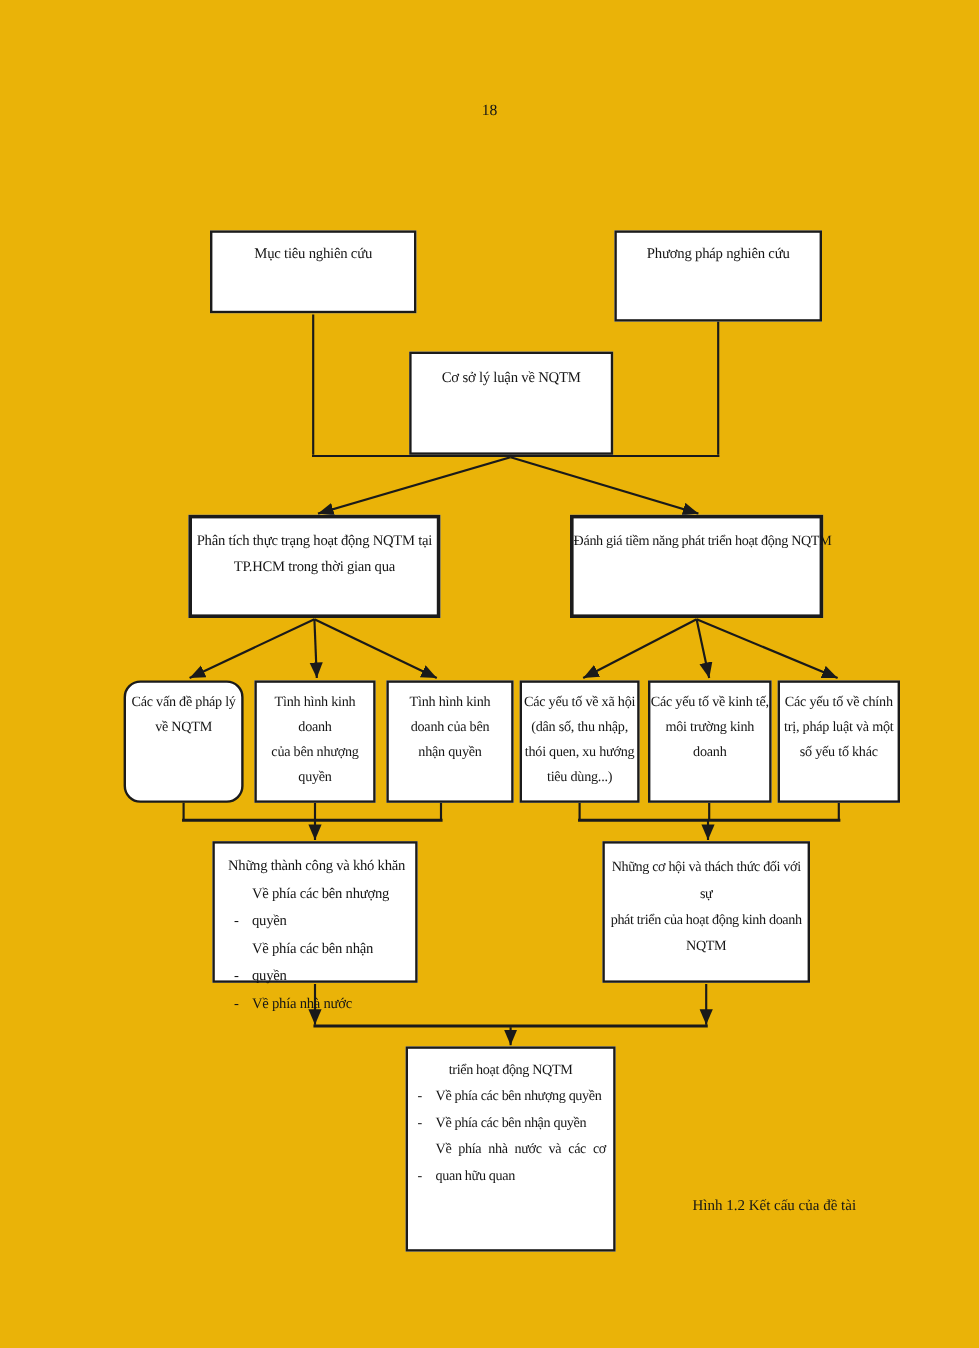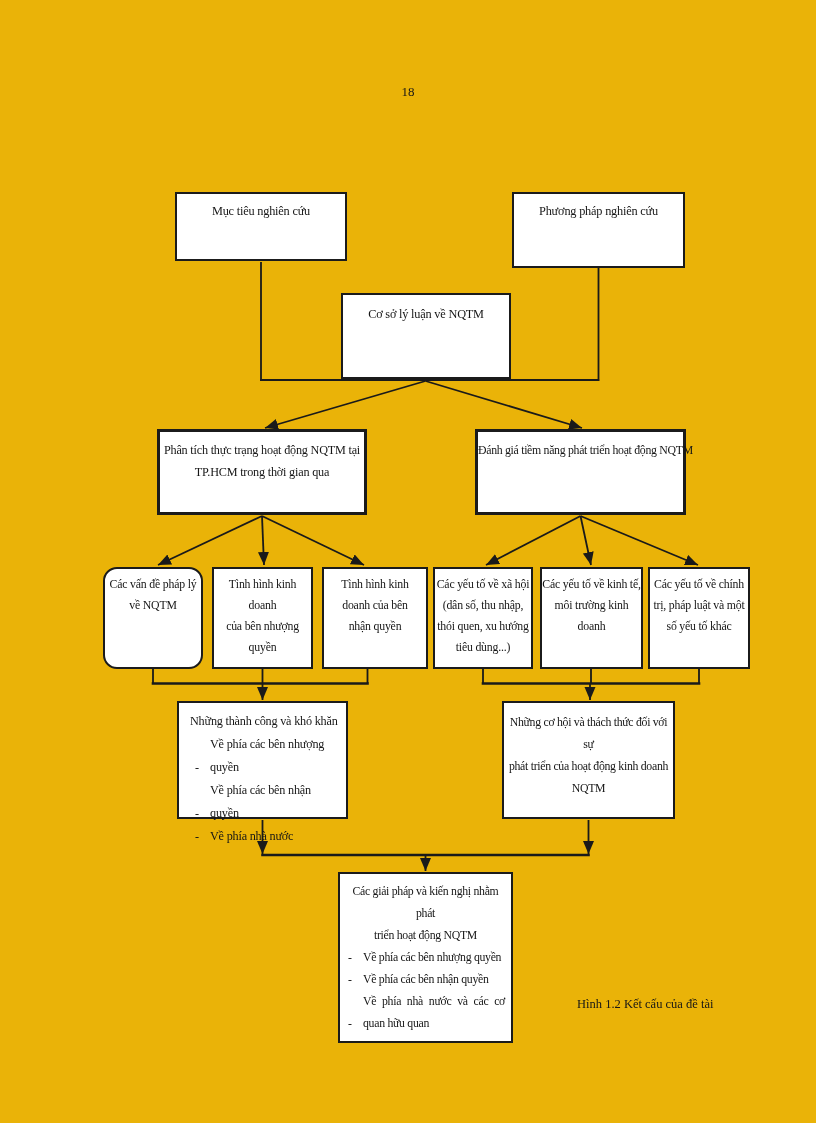--- a/index.html
+++ b/index.html
@@ -172,21 +172,20 @@
     </div>
   </div>
 
   <div class="box" id="b-cohoi">
     <div>Những cơ hội và thách thức đối với sự</div>
     <div>phát triển của hoạt động kinh doanh</div>
     <div>NQTM</div>
   </div>
 
   <div class="box" id="b-giaiphap">
-    <div>Các giải pháp và kiến nghị nhằm phát</div>
     <div>triển hoạt động NQTM</div>
     <div class="bullets">
       <div class="bullet">
         <span class="dash"></span>
         <span class="btxt">Về phía các bên nhượng quyền</span>
       </div>
       <div class="bullet">
         <span class="dash"></span>
         <span class="btxt">Về phía các bên nhận quyền</span>
       </div>

